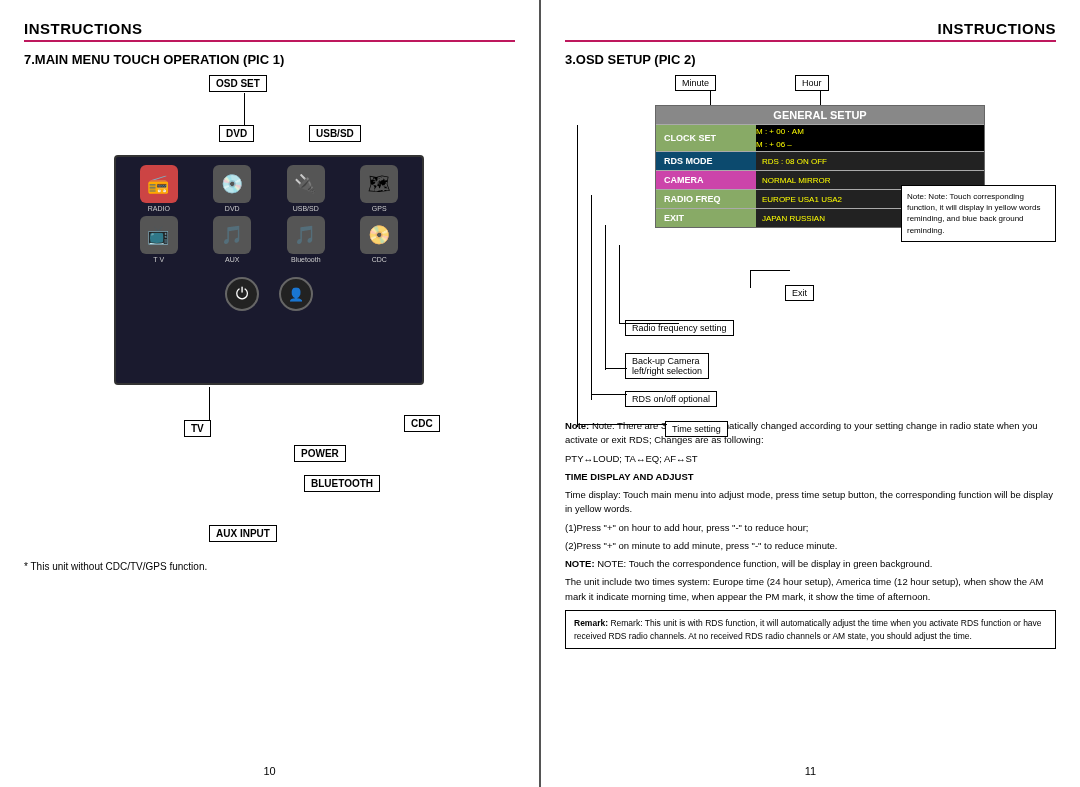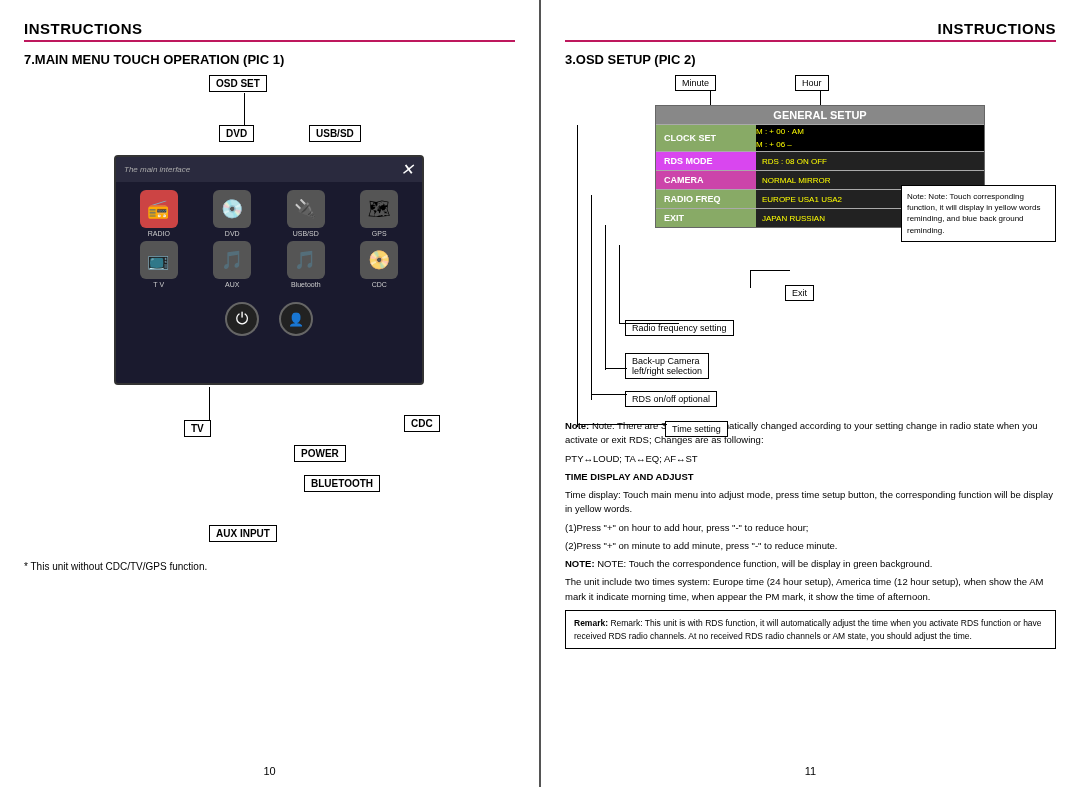--- a/index.html
+++ b/index.html
@@ -246,24 +246,20 @@
 
       <div class="label-box" style="left:195px; top:50px;">DVD</div>
 
       <div class="label-box" style="left:285px; top:50px;">USB/SD</div>
 
       <div class="label-box" style="left:100px; top:100px;">RADIO</div>
 
       <div class="label-box" style="left:330px; top:95px;">GPS</div>
 
       <div class="screen-container">
-        <div class="screen-header" style="display:flex;align-items:center;justify-content:space-between;">
-          <span>The main interface</span>
-          <span style="font-size:16px;color:#fff;">✕</span>
-        </div>
         <div class="screen-icons">
           <div class="icon-item">
             <div class="icon-circle icon-radio">📻</div>
             <div class="icon-label">RADIO</div>
           </div>
           <div class="icon-item">
             <div class="icon-circle icon-dvd">💿</div>
             <div class="icon-label">DVD</div>
           </div>
           <div class="icon-item">
@@ -332,21 +328,21 @@
 
         <div class="gs-row">
           <div class="gs-label" style="background:#8a6;">CLOCK SET</div>
           <div class="gs-value clock-row" style="flex-direction:column;align-items:flex-start;padding:2px 0;">
             <span style="color:#ff0;font-size:8px;">M :  +  00  ·  AM</span>
             <span style="color:#ff0;font-size:8px;">M :  +  06  –</span>
           </div>
         </div>
 
         <div class="gs-row">
-          <div class="gs-label" style="background:#d946ef;">RDS MODE</div>
+          <div class="gs-label" style="background:#0c4a6e;">RDS MODE</div>
           <div class="gs-value" style="background:#222;">
             <span style="color:#ff0;font-size:8px;">RDS :  08  ON  OFF</span>
           </div>
         </div>
 
         <div class="gs-row">
           <div class="gs-label" style="background:#c4a;">CAMERA</div>
           <div class="gs-value" style="background:#222;">
             <span style="color:#ff0;font-size:8px;">NORMAL       MIRROR</span>
           </div>

